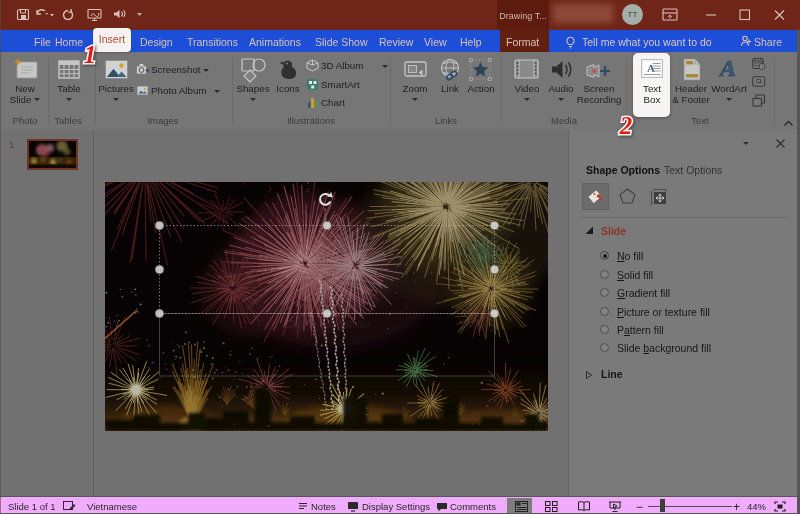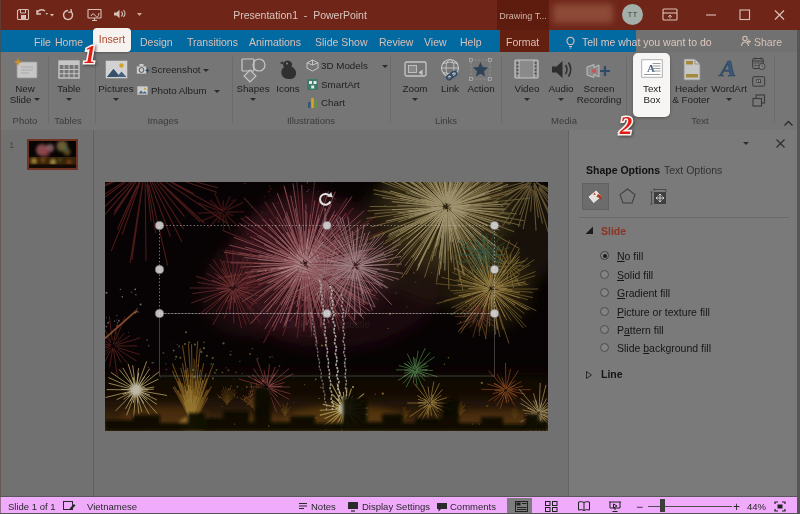--- a/index.html
+++ b/index.html
@@ -1,18 +1,18 @@
 <!DOCTYPE html>
 <html><head><meta charset="utf-8"><style>
 *{margin:0;padding:0;box-sizing:border-box}
 html,body{width:800px;height:514px;overflow:hidden}
 body{font-family:"Liberation Sans",sans-serif;background:#717171;position:relative}
 .ab{position:absolute}
 #titlebar{left:0;top:0;width:800px;height:30px;background:#6f2619}
-#tabrow{left:0;top:30px;width:636px;height:22px;background:#0369a1}
+#tabrow{left:0;top:30px;width:800px;height:22px;background:#1d4ed8}
 #ribbon{left:0;top:52px;width:800px;height:78px;background:#767676}
 #main{left:0;top:130px;width:800px;height:366px;background:#717171}
 #statusbar{left:0;top:496px;width:800px;height:18px;background:#f0abfc;border-top:1px solid #575757}
 .tabtxt{position:absolute;top:6px;font-size:10.5px;color:#d9c0b6;white-space:nowrap}
 .cap{position:absolute;font-size:9.8px;color:#1f1f1f;text-align:center;white-space:nowrap;line-height:10.5px}
 .grplabel{position:absolute;top:63px;font-size:9.5px;color:#3b3b3b;text-align:center;white-space:nowrap}
 .vsep{position:absolute;top:5px;width:1px;height:66px;background:#6b6b6b}
 .car{display:inline-block;width:0;height:0;border-left:3px solid transparent;border-right:3px solid transparent;border-top:3.5px solid #2a2a2a;vertical-align:middle}
 .carw{position:absolute;width:0;height:0;border-left:3px solid transparent;border-right:3px solid transparent;border-top:3.5px solid #2a2a2a}
 .stxt{position:absolute;top:4px;font-size:9.5px;color:#282828;white-space:nowrap}
@@ -42,21 +42,20 @@
       <path d="M78 15.5 h5 M80.5 13 v2.5"></path>
       <path d="M77 11 q2 -4.5 4.5 0 q2.5 3 3.5 -3" stroke-width="1"></path>
     </g>
     <g>
       <path d="M100 7.5 h2.5 l3 -2.8 v8.6 l-3 -2.8 h-2.5 z" fill="#d9c0b6"></path>
       <path d="M107.5 6.5 q2 2.5 0 5 M109.5 5 q3 3.5 0 7" stroke="#d9c0b6" fill="none" stroke-width="1.1"></path>
     </g>
     <path d="M123 8 h5 l-2.5 3 z" fill="#d9c0b6" opacity="0.85"></path>
   </svg>
 
-  <div class="ab" style="left:180px;top:9px;width:240px;text-align:center;font-size:10.5px;color:#d9c6bd;white-space:nowrap">Presentation1&nbsp;&nbsp;-&nbsp;&nbsp;PowerPoint</div>
 
   <div class="ab" style="left:497px;top:0;width:52px;height:30px;background:#5d1c0e;color:#d3b4aa;font-size:9px;text-align:center;line-height:32px;white-space:nowrap">Drawing T...</div>
 
   <div class="ab" style="left:553px;top:4px;width:60px;height:19px;background:#8d4a37;border-radius:3px;filter:blur(3px)"></div>
 
   <div class="ab" style="left:622px;top:3.5px;width:21px;height:21px;border-radius:50%;background:#a4afa9;color:#3c4440;font-size:8px;font-weight:normal;text-align:center;line-height:21px">TT</div>
 
   <svg class="ab" style="left:655px;top:0" width="145" height="30" viewBox="0 0 145 30">
     <g stroke="#d9c0b6" fill="none" stroke-width="1.1">
       <rect x="8" y="9" width="14" height="11" rx="1"></rect>
@@ -170,21 +169,21 @@
 <svg class="ab" style="left:278px;top:6px" width="22" height="24" viewBox="0 0 22 24">
   <path d="M6 4 q4 -3 7 0 q2 2 0.5 4.5 q5 2.5 4.5 7.5 q-0.5 5 -6.5 5 q-7 0 -8 -5 q-0.8 -4.5 2.5 -7 q-2 -3 0 -5 z" fill="#303030"></path>
   <path d="M5 3.5 l-3.5 1.5 l3.5 1.2" fill="#303030"></path>
   <circle cx="9" cy="5.5" r="0.9" fill="#909090"></circle>
 </svg>
 <div class="cap" style="left:263px;top:32px;width:50px">Icons</div>
 
 <svg class="ab" style="left:306px;top:7px" width="13" height="13" viewBox="0 0 13 13">
   <path d="M6.5 1 L12 3.8 v5.4 L6.5 12 L1 9.2 V3.8 Z M6.5 1 v5 M1 3.8 l5.5 2.2 L12 3.8" fill="none" stroke="#c6c6c6" stroke-width="1"></path>
 </svg>
-<div class="cap" style="left:321px;top:9px;text-align:left">3D Models</div>
+<div class="cap" style="left:321px;top:9px;text-align:left">3D Album</div>
 <div class="carw" style="left:382px;top:13px"></div>
 
 <svg class="ab" style="left:306px;top:26px" width="13" height="13" viewBox="0 0 13 13">
   <rect x="1" y="1" width="11" height="11" rx="1" fill="#3e7a68"></rect>
   <rect x="3" y="3" width="3" height="3" fill="#e8e8e8"></rect>
       <rect x="7.5" y="3" width="3" height="3" fill="#e8e8e8"></rect>
       <rect x="5.2" y="7.5" width="3" height="3" fill="#e8e8e8"></rect>
 </svg>
 <div class="cap" style="left:321px;top:28px;text-align:left">SmartArt</div>
 

